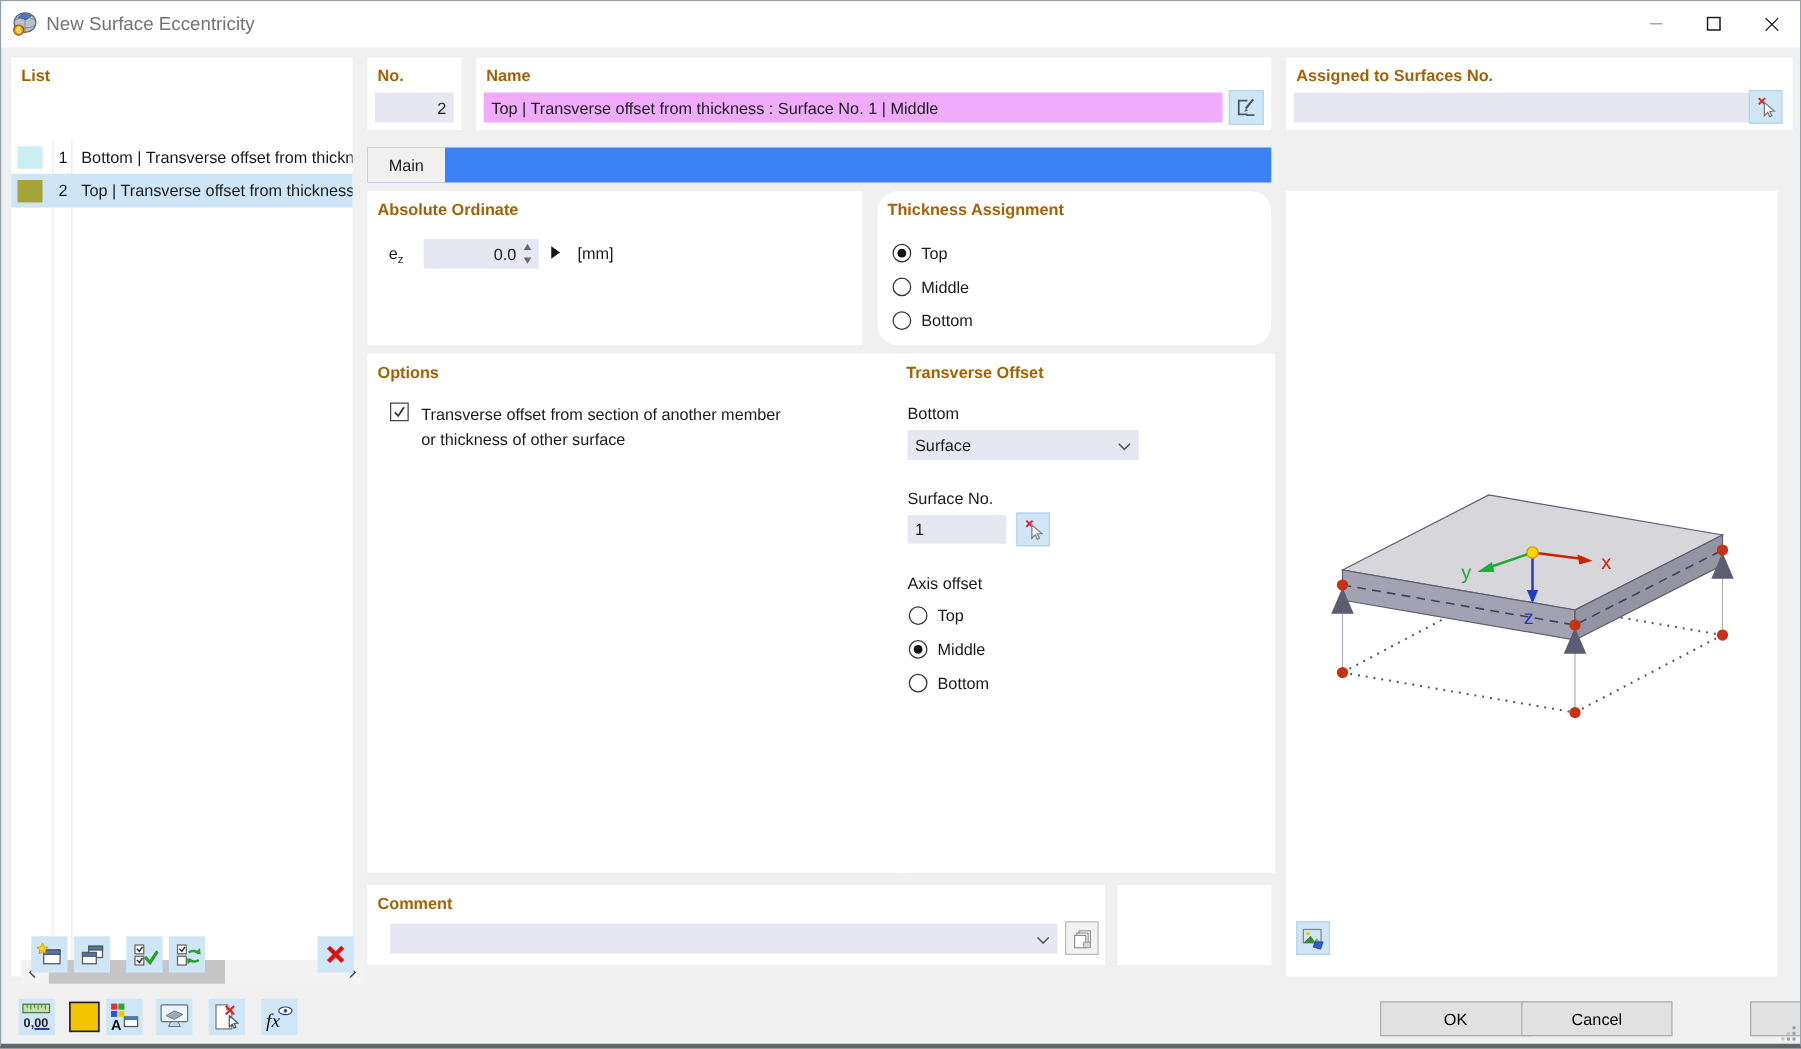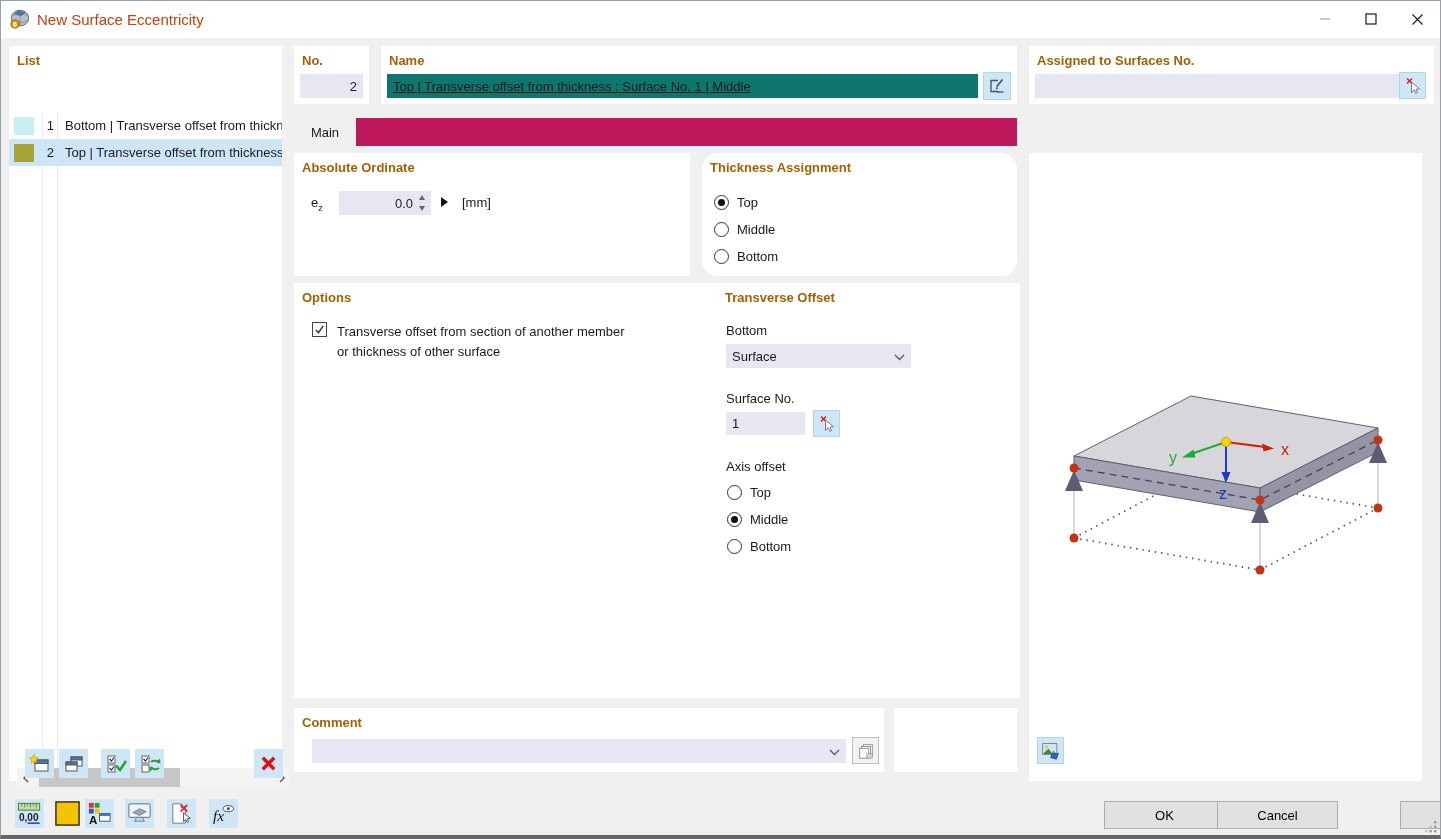--- a/index.html
+++ b/index.html
@@ -1,27 +1,27 @@
 <!DOCTYPE html>
 <html><head>
 <meta charset="utf-8">
 <style>
   html,body{margin:0;padding:0;background:#d6d6d6;font-family:"Liberation Sans",sans-serif;font-size:13px;color:#1a1a1a;}
   .window{position:relative;width:1439px;height:834px;background:#f0f0f0;border:1px solid #98a0a8;border-bottom:4px solid #5f666c;overflow:hidden;}
   .titlebar{position:absolute;left:0;top:0;right:0;height:37px;background:#ffffff;}
-  .title-text{position:absolute;left:36px;top:10px;font-size:15px;color:#c2410c;white-space:nowrap;}
+  .title-text{position:absolute;left:36px;top:10px;font-size:15px;color:#737373;white-space:nowrap;}
   .app-icon{position:absolute;left:8px;top:7px;width:22px;height:22px;}
   .win-btn{position:absolute;top:0;width:46px;height:36px;display:flex;align-items:center;justify-content:center;cursor:default;}
   .panel{position:absolute;background:#ffffff;}
   .sec-title{position:absolute;left:8px;top:7px;font-weight:bold;color:#a16207;white-space:nowrap;}
   .field{position:absolute;border:none;background:#e7e7f3;font-family:"Liberation Sans",sans-serif;font-size:13px;color:#1a1a1a;padding:0 6px;box-sizing:border-box;outline:none;}
-  .field.gray{background:#0f766e;text-decoration:underline;}
+  .field.gray{background:#f0abfc;}
   .blue-btn{position:absolute;background:#cfe6f7;border:1px solid #b3d4ec;display:flex;align-items:center;justify-content:center;box-sizing:border-box;}
   .tool-btn{background:#cfe6f7;border:none;width:29px;height:29px;display:flex;align-items:center;justify-content:center;padding:0;}
-  .tab-band{position:absolute;left:293px;top:117px;width:723px;height:28px;background:#be185d;}
+  .tab-band{position:absolute;left:293px;top:117px;width:723px;height:28px;background:#3b82f6;}
   .tab{position:absolute;left:0;top:0;width:62px;height:28px;background:#f0f0f0;display:flex;align-items:center;justify-content:center;}
   .radio-row{position:absolute;display:flex;align-items:center;gap:8px;height:18px;}
   .radio{width:15px;height:15px;border:1px solid #333;border-radius:50%;background:#fff;position:relative;box-sizing:border-box;flex:0 0 auto;}
   .radio.checked::after{content:"";position:absolute;left:3px;top:3px;width:7px;height:7px;border-radius:50%;background:#111;}
   .checkbox{width:15px;height:15px;border:1px solid #444;background:#fff;box-sizing:border-box;flex:0 0 auto;display:flex;align-items:center;justify-content:center;}
   .list-row{position:absolute;left:0;width:273px;height:27px;display:flex;align-items:center;}
   .list-row.selected{background:#cde5f7;}
   .swatch{width:20px;height:18px;margin-left:5px;flex:0 0 auto;}
   .row-no{width:20px;text-align:right;flex:0 0 auto;padding-right:3px;}
   .row-label{padding-left:8px;white-space:nowrap;overflow:hidden;flex:1 1 auto;}

